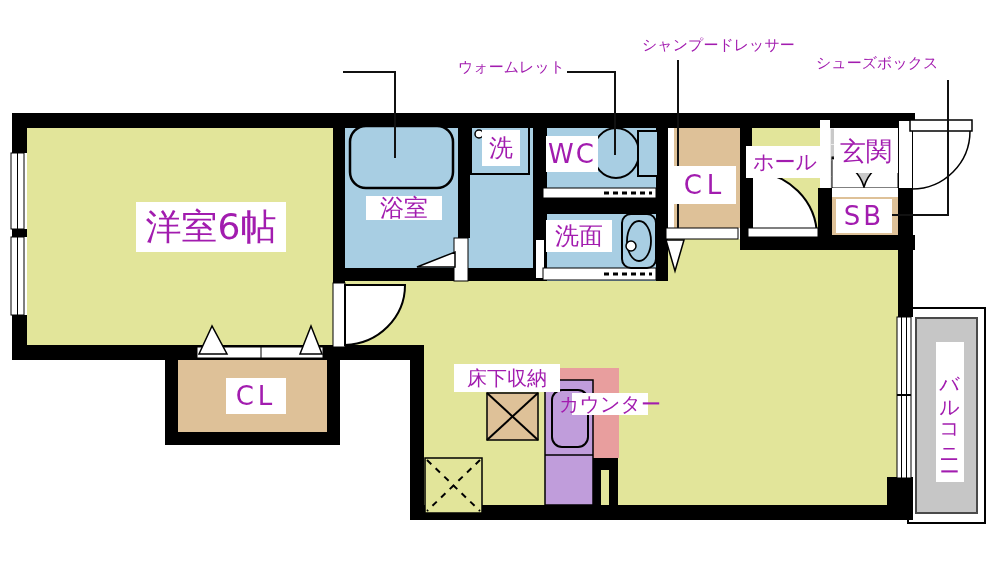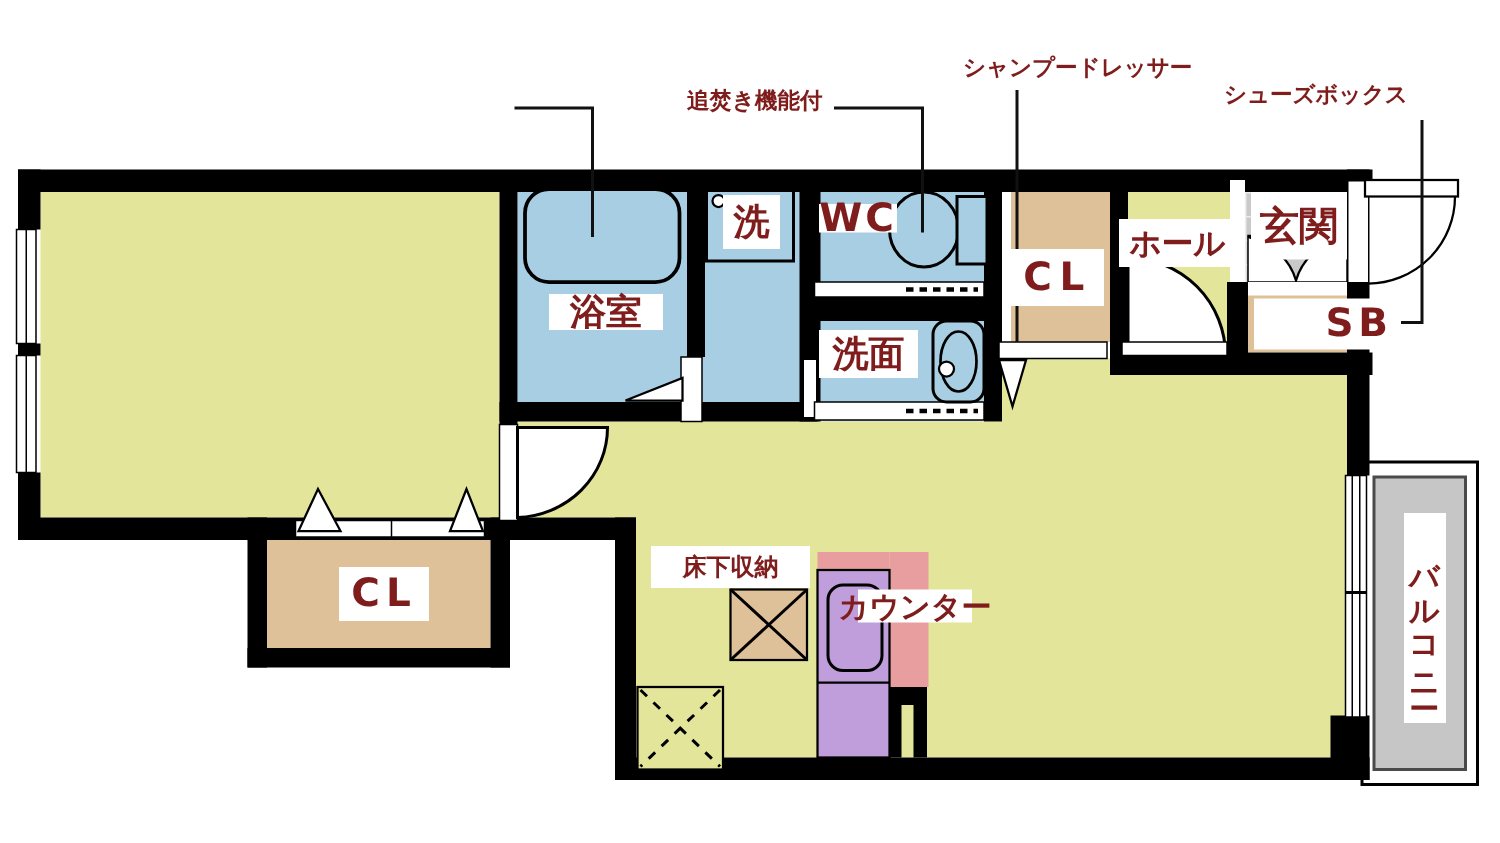--- a/index.html
+++ b/index.html
@@ -1,19 +1,19 @@
 <!DOCTYPE html>
 <html><head>
 <meta charset="utf-8">
 <style>
   html,body{margin:0;padding:0;background:#fff;}
   .plan{position:relative;width:1000px;height:562px;background:#fff;overflow:hidden;
         font-family:"DejaVu Sans",sans-serif;}
   .plan svg{position:absolute;left:0;top:0;}
-  .lbl{position:absolute;font-weight:bold;color:#7f1d1d;white-space:nowrap;
+  .lbl{position:absolute;font-weight:normal;color:#a21caf;white-space:nowrap;
        display:flex;align-items:center;justify-content:center;line-height:1;}
   .boxed{background:#fff;}
   .anno{background:#fff;padding:0 2px;}
   .vert{writing-mode:vertical-rl;text-orientation:upright;letter-spacing:2px;}
 </style>
 </head>
 <body>
 
 <div class="plan">
 <svg width="1000" height="562" viewBox="0 0 1000 562">
@@ -176,29 +176,30 @@
   </g>
 
   <g fill="none" stroke="#111" stroke-width="2">
     <polyline points="343,72 395,72 395,158"></polyline>
     <polyline points="556,72 615,72 615,155"></polyline>
     <polyline points="678,60 678,228"></polyline>
     <polyline points="948,80 948,215 890,215"></polyline>
   </g>
 </svg>
 
+  <div class="lbl boxed" style="left:136px;top:202px;width:150px;height:50px;font-size:36px;">洋室6帖</div>
   <div class="lbl boxed" style="left:366px;top:196px;width:76px;height:24px;font-size:24px;">浴室</div>
   <div class="lbl boxed" style="left:482px;top:130px;width:38px;height:36px;font-size:24px;">洗</div>
-  <div class="lbl boxed" style="left:546px;top:136px;width:52px;height:19px;font-size:26px;letter-spacing:2px;">WC</div>
+  <div class="lbl boxed" style="left:546px;top:136px;width:52px;height:36px;font-size:26px;letter-spacing:2px;">WC</div>
   <div class="lbl boxed" style="left:546px;top:220px;width:66px;height:32px;font-size:24px;">洗面</div>
   <div class="lbl boxed" style="left:674px;top:166px;width:62px;height:38px;font-size:26px;letter-spacing:5px;">CL</div>
   <div class="lbl boxed" style="left:746px;top:146px;width:78px;height:32px;font-size:21px;">ホール</div>
   <div class="lbl boxed" style="left:834px;top:128px;width:64px;height:45px;font-size:26px;">玄関</div>
-  <div class="lbl boxed" style="left:836px;top:199px;width:56px;height:34px;font-size:26px;letter-spacing:3px;padding-left:42px;">SB</div>
+  <div class="lbl boxed" style="left:836px;top:199px;width:56px;height:34px;font-size:26px;letter-spacing:3px;">SB</div>
   <div class="lbl boxed" style="left:226px;top:378px;width:60px;height:36px;font-size:26px;letter-spacing:4px;">CL</div>
-  <div class="lbl boxed" style="left:434px;top:364px;width:106px;height:28px;font-size:16px;">床下収納</div>
+  <div class="lbl boxed" style="left:454px;top:364px;width:106px;height:28px;font-size:20px;">床下収納</div>
   <div class="lbl boxed" style="left:572px;top:357px;width:76px;height:22px;font-size:20px;margin-top:36px;">カウンター</div>
   <div class="lbl boxed vert" style="left:936px;top:342px;width:28px;height:140px;font-size:20px;">バルコニー</div>
 
-  <div class="lbl anno" style="left:456px;top:60px;font-size:15px;">追焚き機能付</div>
+  <div class="lbl anno" style="left:456px;top:60px;font-size:15px;">ウォームレット</div>
   <div class="lbl anno" style="left:640px;top:38px;font-size:15px;">シャンプードレッサー</div>
   <div class="lbl anno" style="left:814px;top:56px;font-size:15px;">シューズボックス</div>
 </div>
 
 </body></html>

